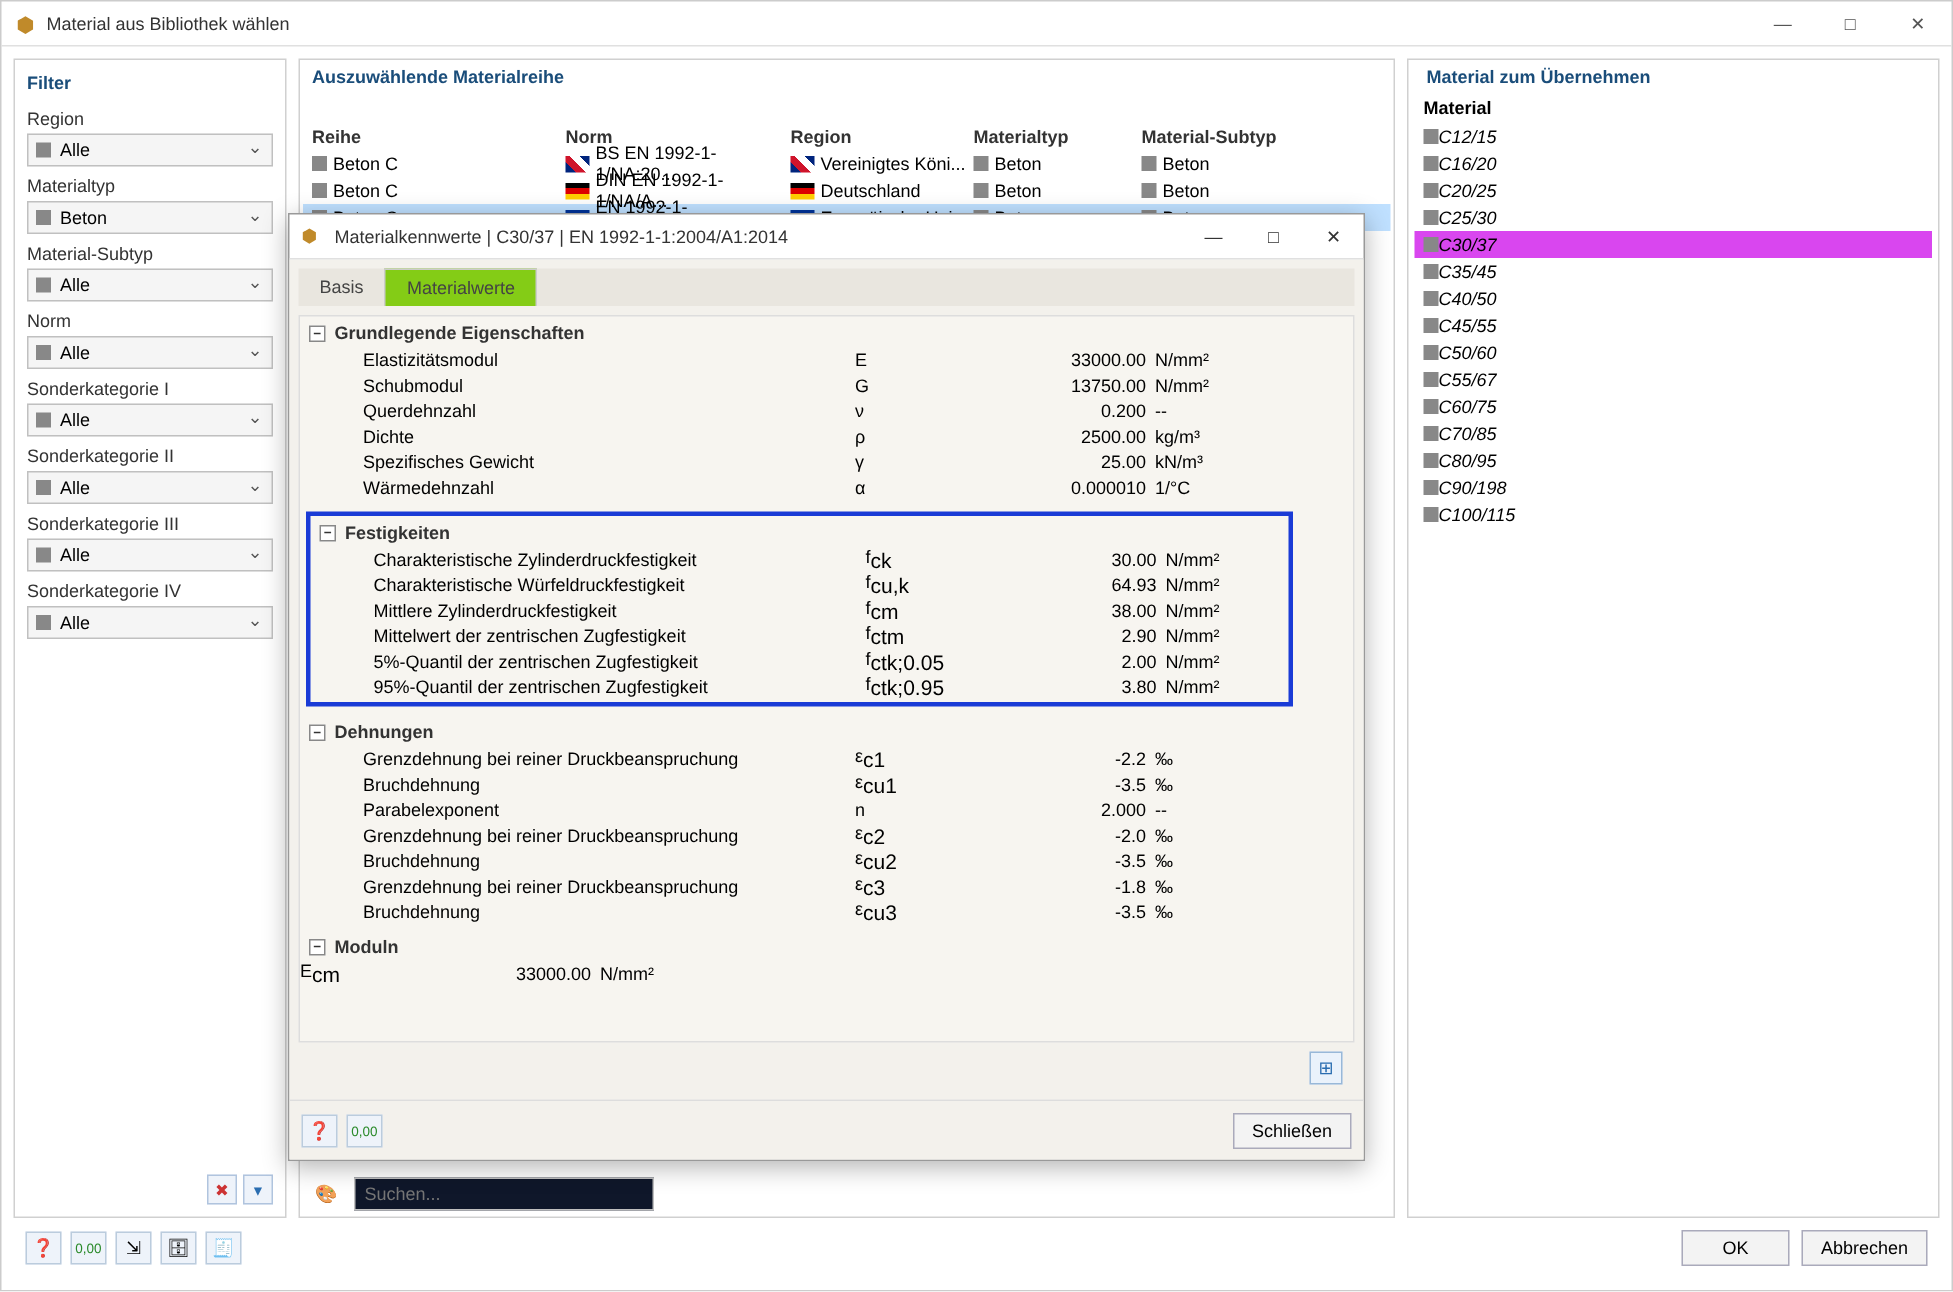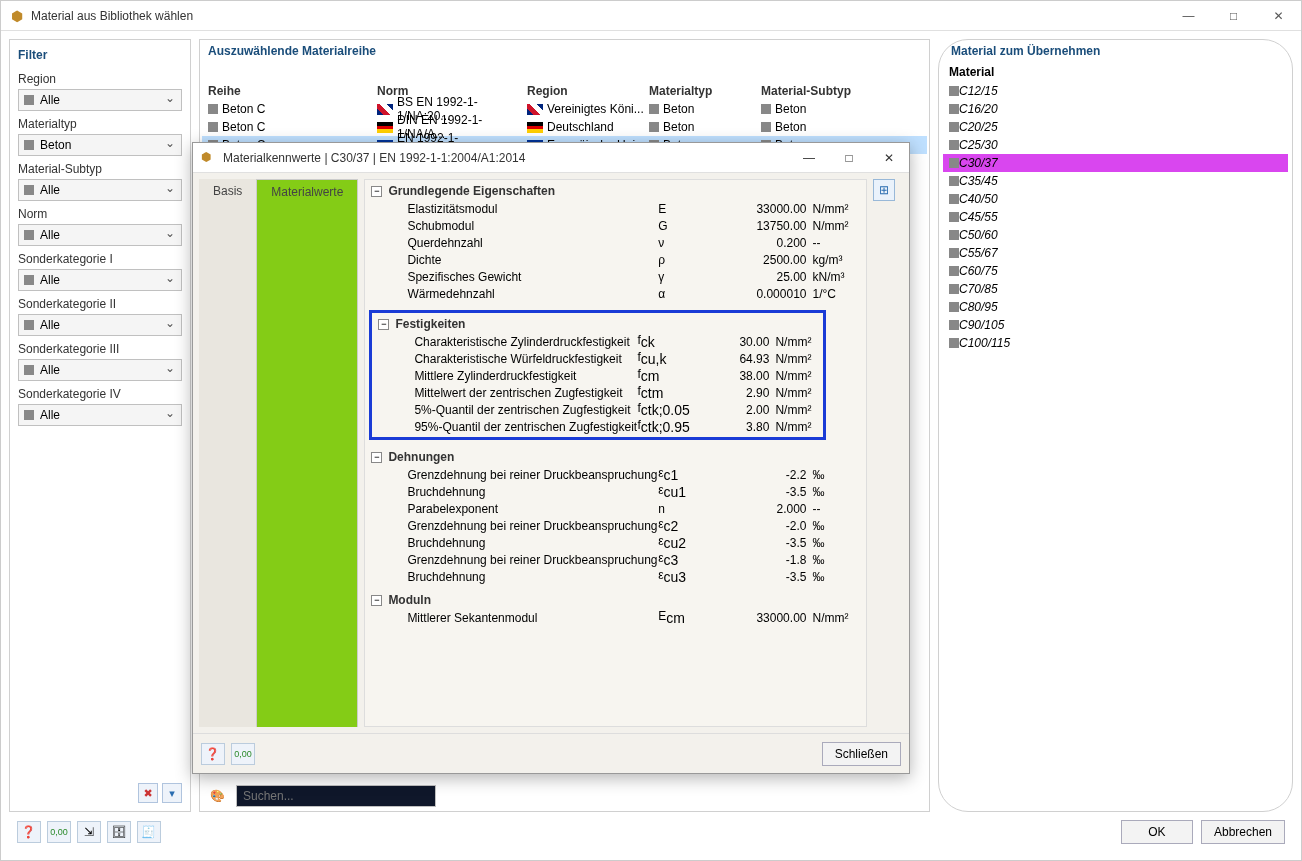--- a/index.html
+++ b/index.html
@@ -32,38 +32,38 @@
 .series-col-subtype { width: 120px; display: flex; align-items: center; gap: 4px; }
 .series-row.sel { background: #bfe0ff; }
 .sq { width: 10px; height: 10px; background: #888; flex-shrink: 0; }
 .flag { width: 16px; height: 11px; flex-shrink: 0; display: inline-block; }
 .flag-uk { background: linear-gradient(45deg,#00247d 25%,#cf142b 25%,#cf142b 50%,#fff 50%,#fff 75%,#00247d 75%); }
 .flag-de { background: linear-gradient(180deg,#000 33%,#dd0000 33%,#dd0000 66%,#ffce00 66%); }
 .flag-eu { background: #003399; }
 .flag-cn { background: #de2910; }
 .flag-is { background: #02529c; }
 .flag-sg { background: linear-gradient(180deg,#ed2939 50%,#fff 50%); }
-.right-panel { width: 355px; padding: 0 4px 4px 4px; border-radius: 30px; }
+.right-panel { width: 355px; padding: 0 4px 4px 4px; }
 .mat-list { display: flex; flex-direction: column; }
 .mat-header { font-weight: 600; padding: 3px 6px; }
 .mat-row { height: 18px; display: flex; align-items: center; padding: 0 6px; gap: 0; font-style: italic; }
 .mat-row.sel { background: #d946ef; }
 .search-row { display: flex; align-items: center; gap: 6px; padding: 4px 0 2px 0; }
 .search-input { flex: 0 0 200px; height: 22px; border: 1px solid #c0c0c0; padding: 0 6px; color: #888; background: #0f172a; }
 .bottom-bar { height: 40px; display: flex; align-items: center; padding: 0 8px; gap: 6px; }
 .bottom-bar .right { margin-left: auto; display: flex; gap: 8px; }
 .btn { min-width: 72px; height: 24px; border: 1px solid #aab; background: #f3f3f3; display: flex; align-items: center; justify-content: center; cursor: pointer; padding: 0 12px; }
 .tool-icon { width: 24px; height: 22px; border: 1px solid transparent; display: flex; align-items: center; justify-content: center; cursor: pointer; }
 .modal { position: absolute; left: 192px; top: 142px; width: 718px; height: 632px; background: #fff; border: 1px solid #999; box-shadow: 0 4px 16px rgba(0,0,0,0.3); display: flex; flex-direction: column; }
 .modal .modal-title { height: 30px; display: flex; align-items: center; padding: 0 8px; border-bottom: 1px solid #e0e0e0; position: relative; }
 .modal .modal-title .icon { width: 16px; height: 16px; margin-right: 6px; color: #c08a2a; }
 .modal .modal-title .t { flex: 1; color: #333; }
 .modal .modal-title .winbtns { display: flex; position: absolute; right: 0; top: 0; height: 30px; }
 .modal .modal-title .winbtns div { width: 40px; height: 30px; display: flex; align-items: center; justify-content: center; color: #333; cursor: pointer; }
-.modal-body { flex: 1; background: #f3f1ec; padding: 6px; display: flex; flex-direction: row; gap: 6px; justify-content: space-between; }
+.modal-body { flex: 1; background: #f3f1ec; padding: 6px; display: flex; flex-direction: column; gap: 6px; justify-content: space-between; }
 .tabs { display: flex; background: #e9e6df; }
 .tab { padding: 5px 14px; cursor: pointer; color: #444; }
 .tab.active { background: #84cc16; border-top: 1px solid #ccc; border-left: 1px solid #ccc; border-right: 1px solid #ccc; }
 .prop-area { flex: 1; background: #f7f5f0; border: 1px solid #ddd; overflow: auto; padding: 2px 0; }
 .group-head { display: flex; align-items: center; gap: 6px; font-weight: 600; color: #333; padding: 2px 6px; }
 .group-head .exp { width: 11px; height: 11px; border: 1px solid #888; display: flex; align-items: center; justify-content: center; font-size: 9px; line-height: 1; cursor: pointer; background: #fff; }
 .prop-row { display: flex; height: 17px; align-items: center; }
 .prop-row .label { width: 370px; padding-left: 42px; }
 .prop-row .sym { width: 100px; }
 .prop-row .val { width: 100px; text-align: right; padding-right: 6px; }
@@ -344,21 +344,21 @@
               <div class="mat-row">
                 <span class="sq"></span>
                 <span>C70/85</span>
               </div>
               <div class="mat-row">
                 <span class="sq"></span>
                 <span>C80/95</span>
               </div>
               <div class="mat-row">
                 <span class="sq"></span>
-                <span>C90/105</span>
+                <span>C90/198</span>
               </div>
               <div class="mat-row">
                 <span class="sq"></span>
                 <span>C100/115</span>
               </div>
             </div>
         </div>
       </div>
     </div>
 
@@ -528,21 +528,20 @@
             <div class="unit">‰</div>
           </div>
         </div>
       <div style="height:6px"></div>
       <div class="group-head">
           <span class="exp">−</span>
           <span>Moduln</span>
         </div>
       <div id="g4rows">
           <div class="prop-row">
-            <div class="label">Mittlerer Sekantenmodul</div>
             <div class="sym">E<sub>cm</sub></div>
             <div class="val">33000.00</div>
             <div class="unit">N/mm²</div>
           </div>
         </div>
     </div>
     <div style="display:flex;">
         <div class="export-icon">⊞</div>
       </div>
   </div>

